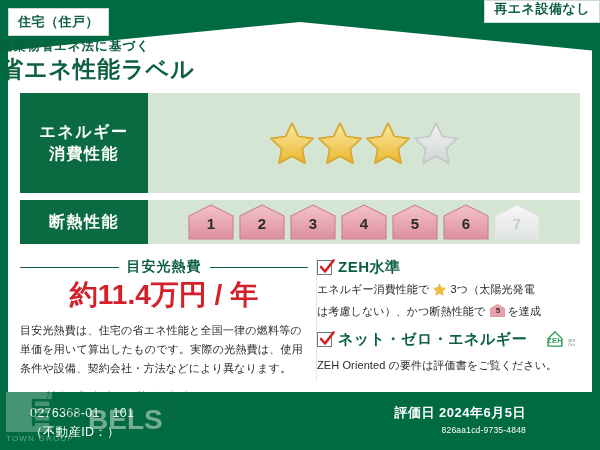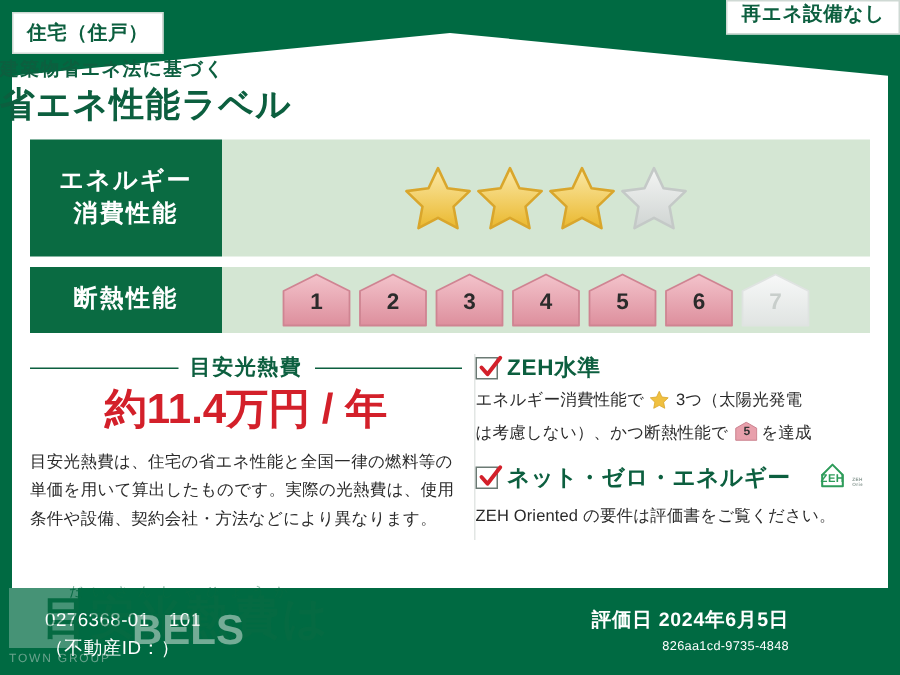--- a/index.html
+++ b/index.html
@@ -84,21 +84,21 @@
     flex: 0 0 128px;
     line-height: 1.35;
   }
   .perf-value {
     flex: 1;
     background: #d4e6d3;
     display: flex;
     align-items: center;
     justify-content: center;
   }
-  #row-energy .perf-label, #row-energy .perf-value { height: 78px; }
+  #row-energy .perf-label, #row-energy .perf-value { height: 100px; }
   #row-insul  .perf-label, #row-insul  .perf-value { height: 44px; }
 
   
   .stars { display: flex; gap: 2px; }
   .star { width: 46px; height: 46px; display: block; }
 
   
   .houses { display: flex; gap: 3px; }
   .house {
     position: relative;

